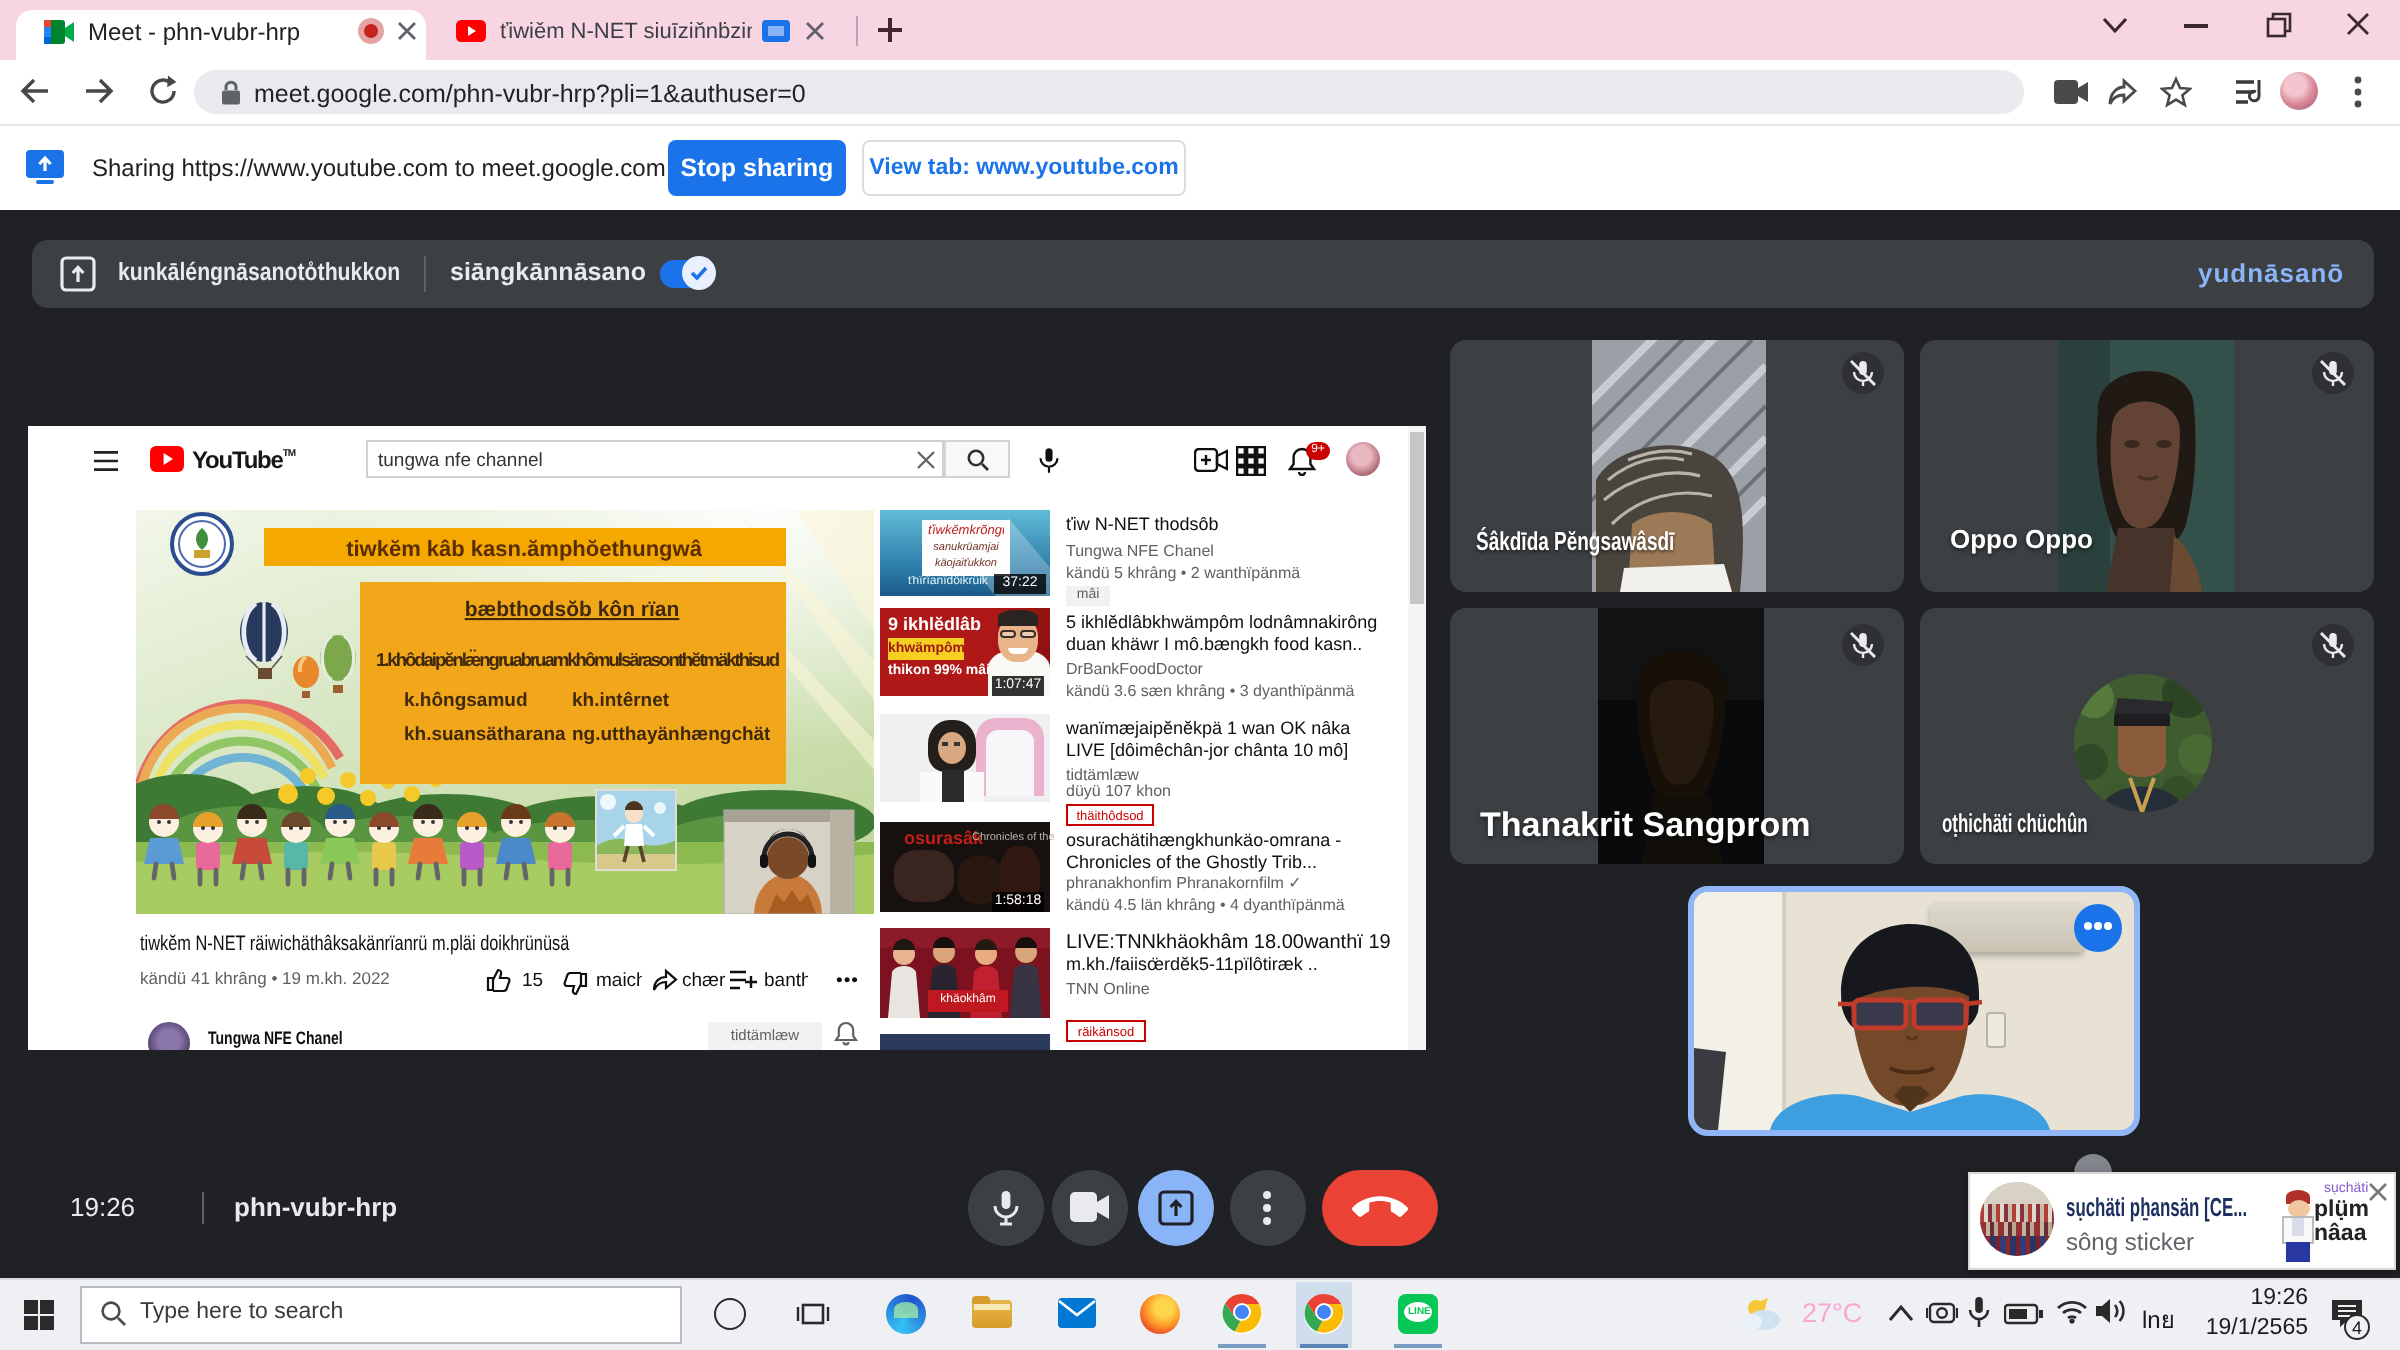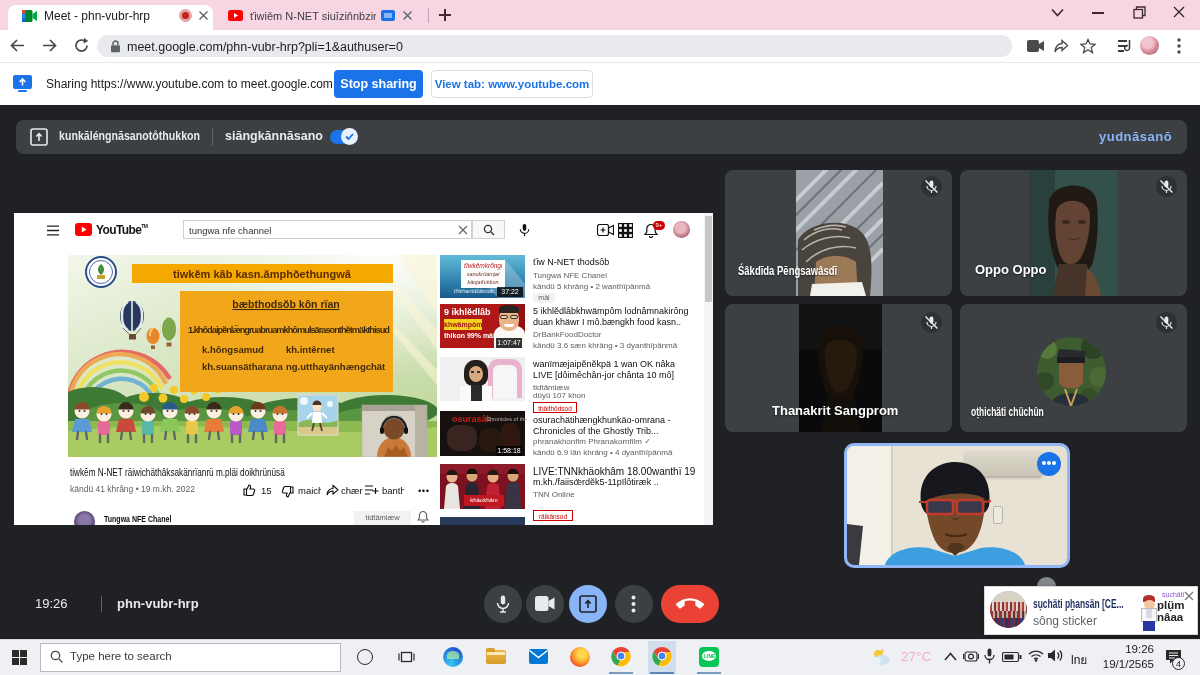--- a/index.html
+++ b/index.html
@@ -445,21 +445,21 @@
   <div class="abs" style="left:426px;top:198px;width:85px;height:45px;background:#16100e;"></div>
   <div class="abs" style="left:438px;top:201px;font-size:9px;font-weight:bold;color:#c02018;">osurasâk</div>
   <div class="abs" style="left:472px;top:203px;font-size:5.5px;color:#b8b0a8;">Chronicles of the</div>
   <div class="abs" style="left:433px;top:212px;width:30px;height:26px;background:#3a2420;border-radius:40%;"></div>
   <div class="abs" style="left:465px;top:215px;width:22px;height:24px;background:#28180f;border-radius:40%;"></div>
   <div class="abs" style="left:486px;top:210px;width:20px;height:30px;background:#301810;border-radius:40%;"></div>
   <div class="abs" style="left:482px;top:233px;width:26px;height:10px;background:rgba(0,0,0,0.8);color:#fff;font-size:7px;text-align:center;line-height:10px;">1:58:18</div>
   <div class="abs" style="left:519px;top:202px;font-size:9px;color:#0f0f0f;">osurachätihængkhunkäo-omrana -</div>
   <div class="abs" style="left:519px;top:213px;font-size:9px;color:#0f0f0f;">Chronicles of the Ghostly Trib...</div>
   <div class="abs" style="left:519px;top:224px;font-size:8px;color:#606060;">phranakhonfim Phranakornfilm ✓</div>
-  <div class="abs" style="left:519px;top:235px;font-size:8px;color:#606060;">kändü 6.9 län khrâng • 4 dyanthïpänmä</div>
+  <div class="abs" style="left:519px;top:235px;font-size:8px;color:#606060;">kändü 4.5 län khrâng • 4 dyanthïpänmä</div>
 
   <div class="abs" style="left:426px;top:251px;width:85px;height:45px;background:linear-gradient(#8a1420,#6a1018);"></div>
   <svg class="abs" style="left:426px;top:251px" width="85" height="45" viewBox="0 0 85 45">
     <rect width="85" height="45" fill="#7c1220"></rect>
     <rect y="0" width="85" height="10" fill="#8c1a28"></rect>
     <g>
       <circle cx="12" cy="13" r="5.5" fill="#e8b490"></circle>
         <path d="M6.5 11 a5.5 5.5 0 0 1 11 0" fill="#201612"></path>
         <path d="M4 45 L6 22 C8 18 16 18 18 22 L20 45 Z" fill="#e8e4e0"></path>
       <circle cx="32" cy="12" r="5.5" fill="#d8a478"></circle>
@@ -584,21 +584,21 @@
     <circle cx="10.5" cy="10.5" r="10.5" fill="#2b2e33" fill-opacity="0.85"></circle>
     <g stroke="#e8eaed" stroke-width="1.2" fill="none">
       <rect x="8.6" y="4.5" width="3.8" height="7" rx="1.9" fill="#e8eaed" stroke="none"></rect>
       <path d="M6 10 a4.5 4.5 0 0 0 9 0 M10.5 14.5 V17"></path>
       <path d="M4.5 4.5 L16.5 16.5" stroke-width="1.5"></path>
     </g>
   </svg>
 
 <div class="abs" style="left:738px;top:263px;font-size:13px;font-weight:bold;color:#fff;text-shadow:0 1px 2px rgba(0,0,0,0.6);transform:scaleX(0.73);transform-origin:0 50%;white-space:nowrap;">Śâkdīda Pĕngsawâsdī</div>
 <div class="abs" style="left:975px;top:262px;font-size:13px;font-weight:bold;color:#fff;text-shadow:0 1px 2px rgba(0,0,0,0.6);">Oppo Oppo</div>
-<div class="abs" style="left:740px;top:403px;font-size:13px;font-weight:bold;color:#fff;text-shadow:0 1px 2px rgba(0,0,0,0.6);margin-left:32px;">Thanakrit Sangprom</div>
+<div class="abs" style="left:740px;top:403px;font-size:17px;font-weight:bold;color:#fff;text-shadow:0 1px 2px rgba(0,0,0,0.6);">Thanakrit Sangprom</div>
 <div class="abs" style="left:971px;top:404px;font-size:13px;font-weight:bold;color:#fff;text-shadow:0 1px 2px rgba(0,0,0,0.6);transform:scaleX(0.65);transform-origin:0 50%;white-space:nowrap;">oṭhichäti chüchûn</div>
 
 <div class="abs" style="left:1037px;top:577px;width:19px;height:19px;border-radius:50%;background:#83878d;"></div>
 
 <div class="abs" style="left:844px;top:443px;width:226px;height:125px;border-radius:10px;border:3px solid #90b6f8;background:#e7e2d4;overflow:hidden;">
   <div class="abs" style="left:0;top:0;width:46px;height:119px;background:#f3f0e7;border-right:2px solid #d5d0c0;"></div>
   <div class="abs" style="left:118px;top:5px;width:77px;height:25px;background:linear-gradient(#ddd9cc,#c9c4b4);border-radius:3px;box-shadow:0 2px 3px rgba(0,0,0,0.25);"></div>
   <div class="abs" style="left:146px;top:60px;width:10px;height:18px;background:#eceadf;border:1px solid #b8b4a6;border-radius:2px;"></div>
 
   <svg class="abs" style="left:0;top:0" width="220" height="119" viewBox="0 0 220 119">

